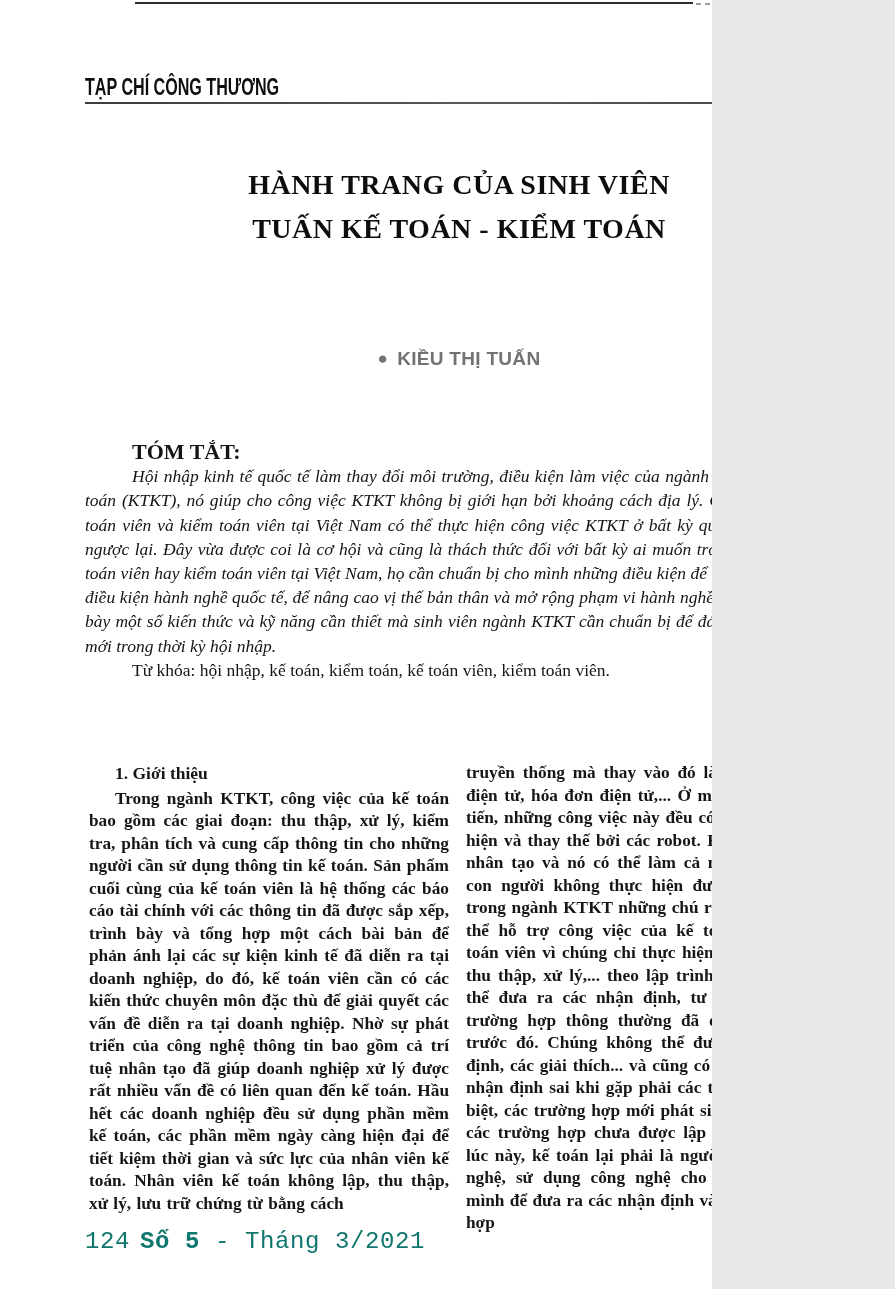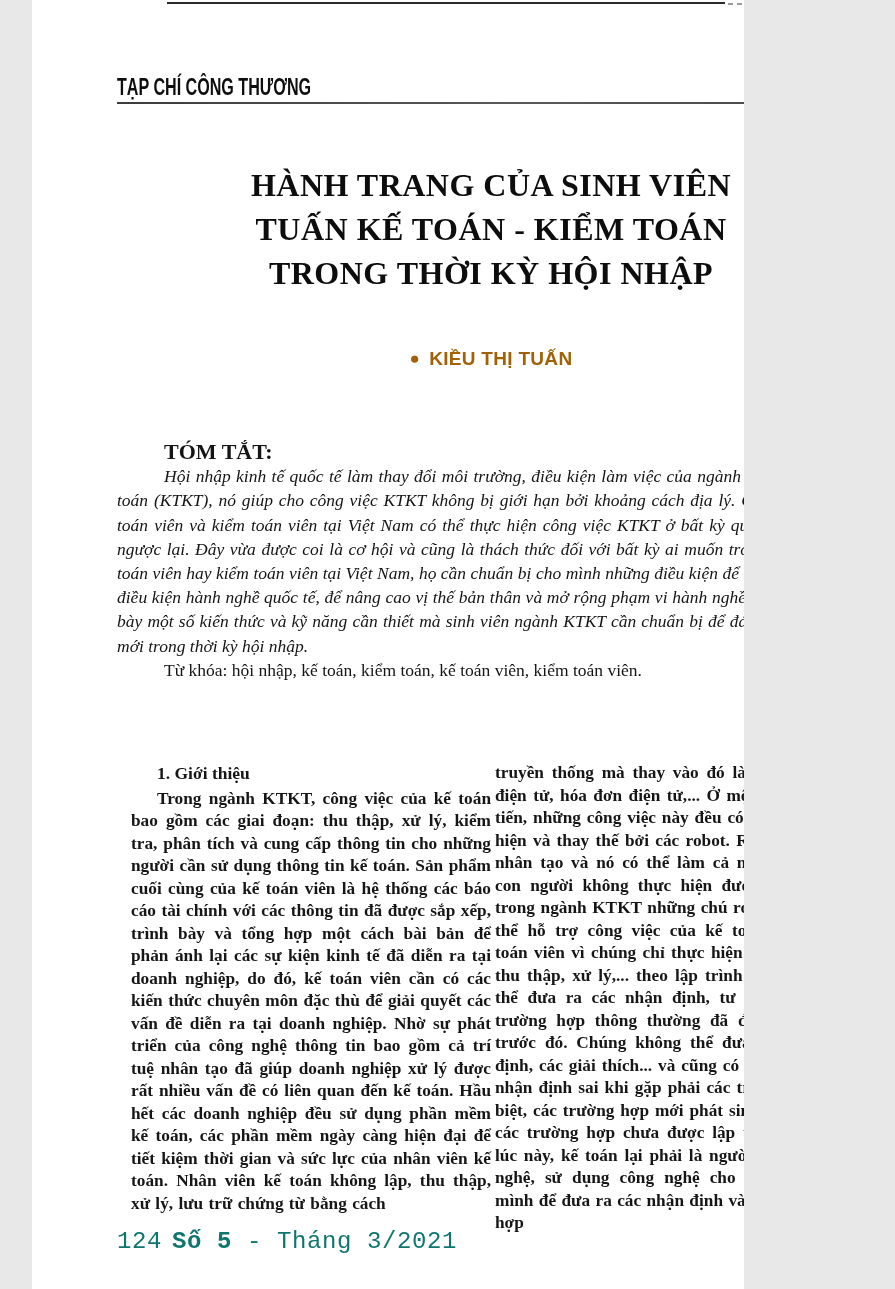--- a/index.html
+++ b/index.html
@@ -7,21 +7,20 @@
     padding: 0;
     background: #e8e8e8;
   }
   .page {
     position: relative;
     width: 712px;
     height: 1289px;
     background: #ffffff;
     overflow: hidden;
     color: #151515;
-    margin-left: 32px;
   }
 
   
   .top-scan-line {
     position: absolute;
     left: 135px;
     top: 2px;
     width: 558px;
     height: 2px;
     background: #2b2b2b;
@@ -60,37 +59,37 @@
 
   
   .article-title {
     position: absolute;
     left: 85px;
     top: 163px;
     width: 748px;
     text-align: center;
     font-family: "Liberation Serif", serif;
     font-weight: bold;
-    font-size: 32px;
+    font-size: 28px;
     line-height: 44px;
     color: #0d0d0d;
     letter-spacing: 0.5px;
   }
 
   
   .author-line {
     position: absolute;
     left: 85px;
     top: 348px;
     width: 748px;
     text-align: center;
     font-family: "Liberation Sans", sans-serif;
     font-weight: bold;
     font-size: 19px;
-    color: #a16207;
+    color: #737373;
     letter-spacing: 0.3px;
   }
   .author-line .bullet {
     font-size: 17px;
     margin-right: 9px;
     position: relative;
     top: -1px;
   }
 
   
@@ -117,25 +116,25 @@
   }
   .abstract .keywords-line {
     margin: 0;
     text-indent: 47px;
   }
   .abstract .keywords-line .kw-label { font-weight: normal; }
 
   
   .columns {
     position: absolute;
-    left: 99px;
+    left: 89px;
     top: 762px;
     width: 737px;
     display: flex;
-    gap: 4px;
+    gap: 17px;
   }
   .col {
     width: 360px;
     font-family: "Liberation Serif", serif;
     font-size: 17.3px;
     line-height: 22.5px;
     text-align: justify;
     color: #161616;
   }
   .col .section-heading {
@@ -171,21 +170,20 @@
 
   <div class="top-scan-line"></div>
   <div class="top-scan-dashes"></div>
 
   <div class="masthead">TẠP CHÍ CÔNG THƯƠNG</div>
   <div class="masthead-rule"></div>
 
   <div class="article-title">
     <div>HÀNH TRANG CỦA SINH VIÊN</div>
     <div>TUẤN KẾ TOÁN - KIỂM TOÁN</div>
-    <div>TRONG THỜI KỲ HỘI NHẬP</div>
   </div>
 
   <div class="author-line">
     <span class="bullet">●</span><span>KIỀU THỊ TUẤN</span>
   </div>
 
   <div class="abstract">
     <div class="abstract-heading">TÓM TẮT:</div>
     <p class="abstract-body">Hội nhập kinh tế quốc tế làm thay đổi môi trường, điều kiện làm việc của ngành kế toán - kiểm toán (KTKT), nó giúp cho công việc KTKT không bị giới hạn bởi khoảng cách địa lý. Có nghĩa là kế toán viên và kiểm toán viên tại Việt Nam có thể thực hiện công việc KTKT ở bất kỳ quốc gia nào và ngược lại. Đây vừa được coi là cơ hội và cũng là thách thức đối với bất kỳ ai muốn trở thành một kế toán viên hay kiểm toán viên tại Việt Nam, họ cần chuẩn bị cho mình những điều kiện để có thể đáp ứng điều kiện hành nghề quốc tế, để nâng cao vị thế bản thân và mở rộng phạm vi hành nghề. Bài viết trình bày một số kiến thức và kỹ năng cần thiết mà sinh viên ngành KTKT cần chuẩn bị để đáp ứng yêu cầu mới trong thời kỳ hội nhập.</p>
     <p class="keywords-line">

